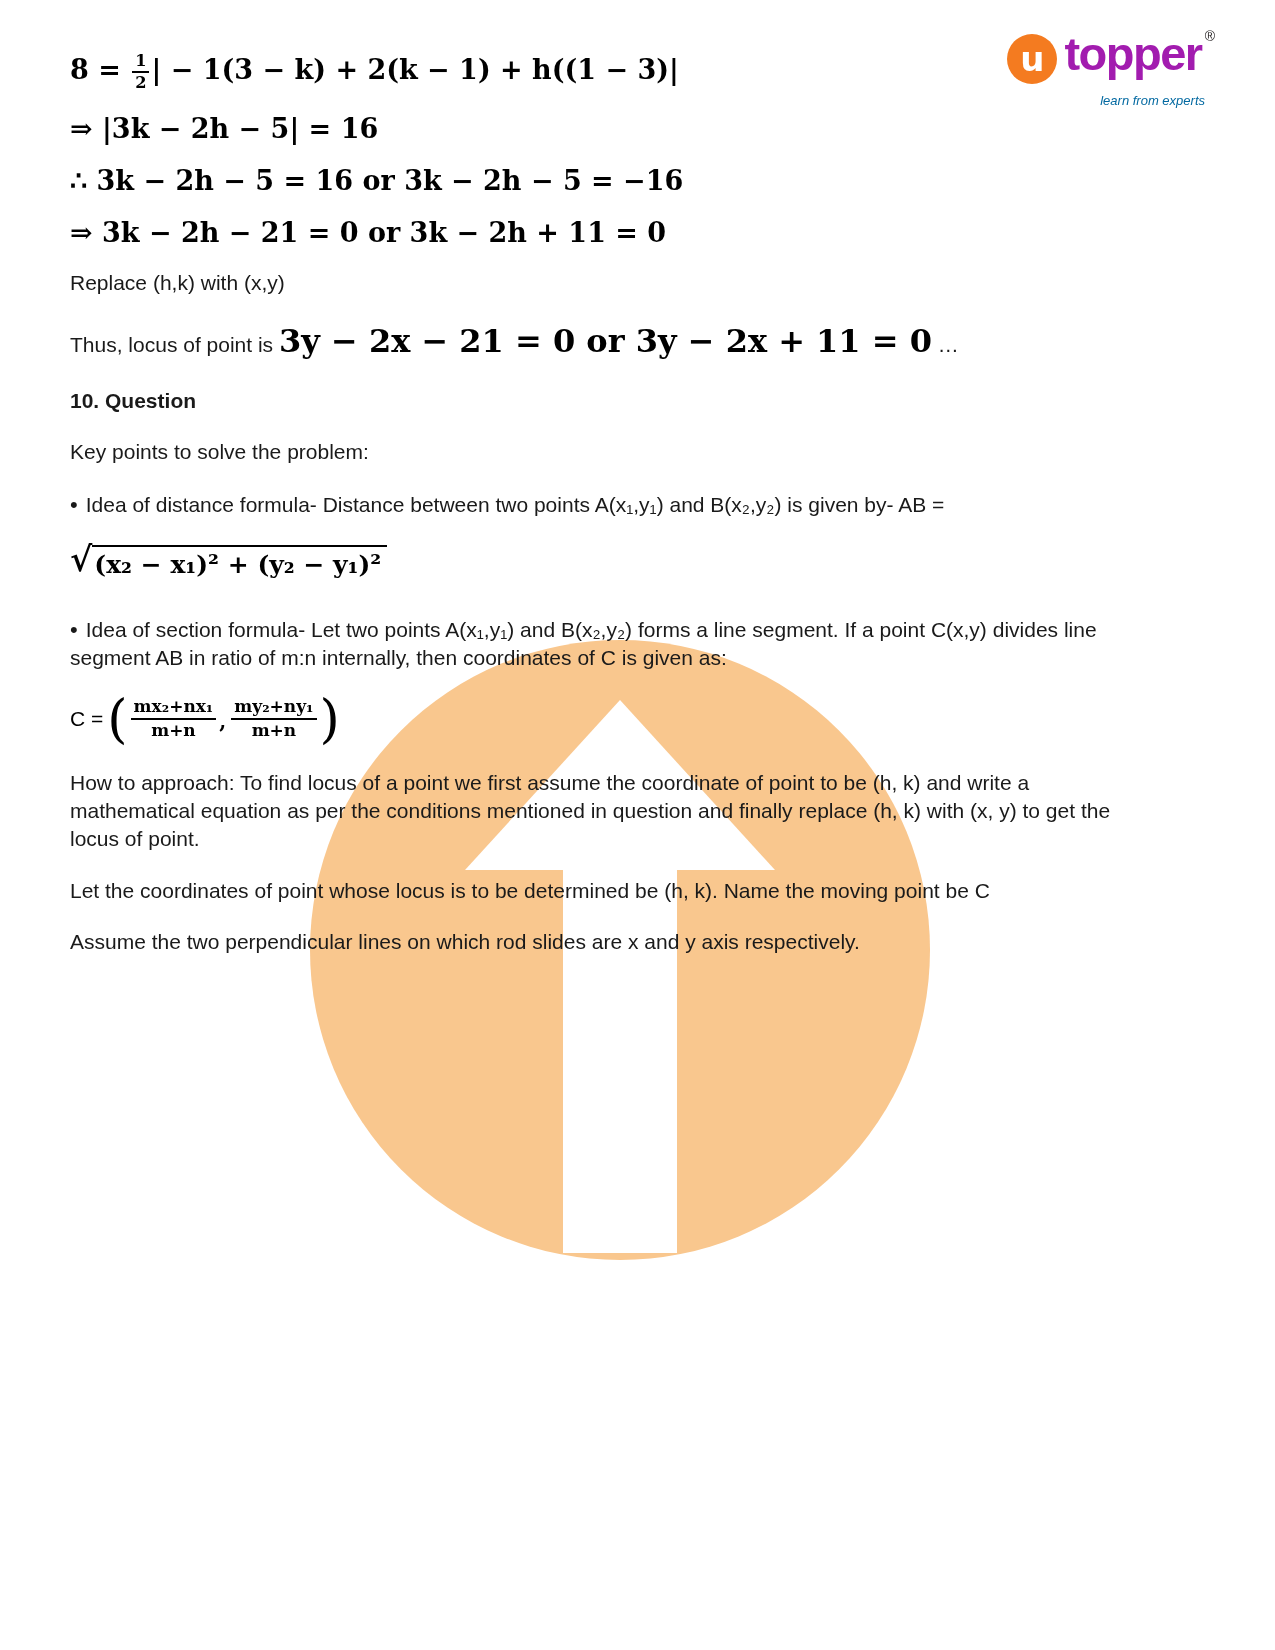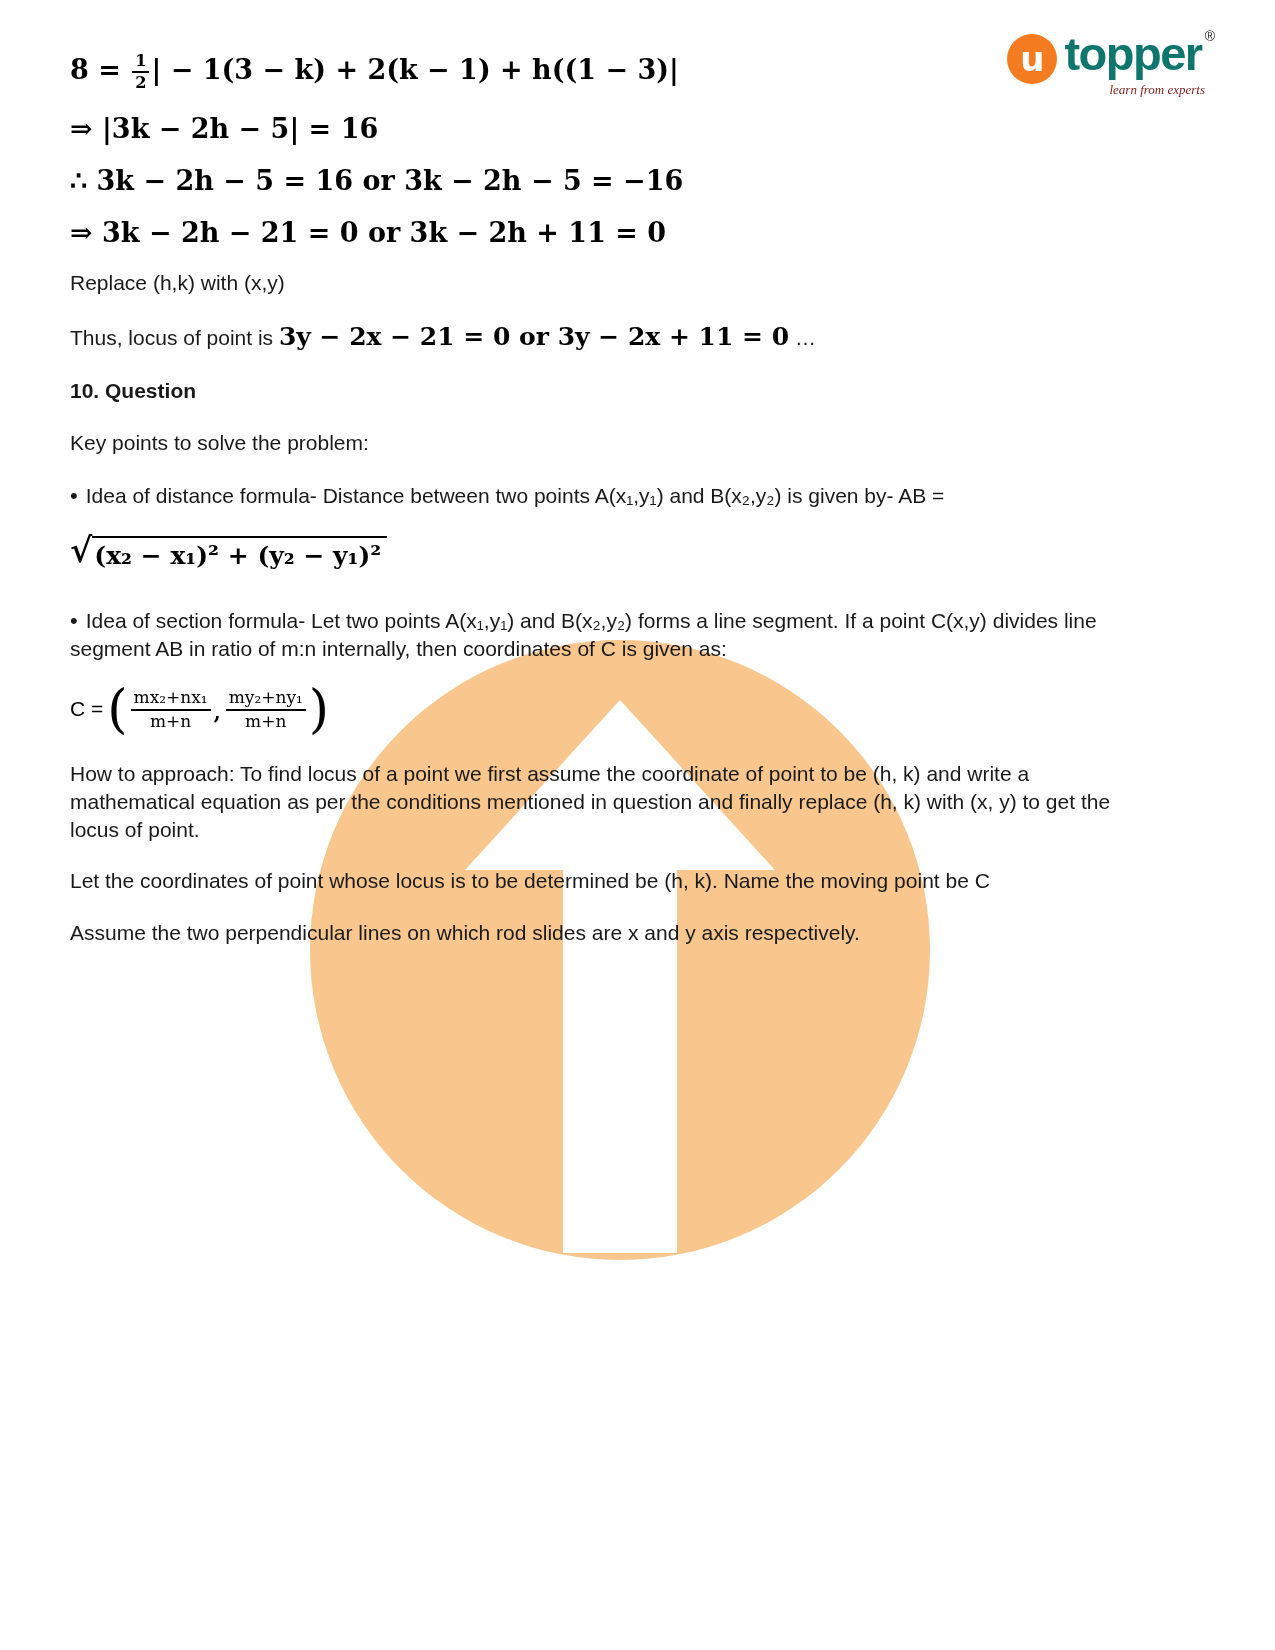--- a/index.html
+++ b/index.html
@@ -18,50 +18,50 @@
     border-bottom:170px solid #ffffff; }
   .wm-shaft { position:absolute; left:563px; top:865px; width:114px; height:388px; background:#ffffff; }
 
   
   .brand { position:absolute; top:30px; right:60px; z-index:2; display:flex; align-items:flex-start; }
   .brand-icon { width:50px; height:50px; border-radius:50%; background:#F47B20; color:#ffffff;
     display:flex; align-items:center; justify-content:center; font-weight:bold; font-size:34px;
     font-family:"DejaVu Sans", sans-serif; margin-right:7px; margin-top:4px; }
   .brand-text { display:flex; flex-direction:column; }
   .brand-row { display:flex; align-items:flex-start; }
-  .brand-name { font-size:47px; font-weight:bold; color:#0f766e; letter-spacing:-1.5px; line-height:1.0; }
+  .brand-name { font-size:47px; font-weight:bold; color:#a21caf; letter-spacing:-1.5px; line-height:1.0; }
   .brand-reg { font-size:14px; color:#231f20; margin-left:3px; margin-top:-2px; }
-  .brand-tagline { align-self:flex-end; font-family:Liberation Serif, serif; font-style:italic;
-    color:#7f1d1d; font-size:13px; margin-top:5px; margin-right:10px; }
+  .brand-tagline { align-self:flex-end; font-family:Liberation Sans, sans-serif; font-style:italic;
+    color:#0369a1; font-size:13px; margin-top:16px; margin-right:10px; }
 
   
   .content { position:relative; z-index:1; padding:52px 70px 0 70px; }
   .para { font-size:21px; line-height:1.32; max-width:1060px; margin:10px 0 24px; color:#1a1a1a; }
   .bold { font-weight:bold; }
 
   .math-line { font-family:"DejaVu Serif", serif; font-weight:bold; color:#000000;
     font-size:27px; line-height:1.15; margin:0 0 21px; }
 
   .frac { display:inline-flex; flex-direction:column; text-align:center;
     font-size:0.6em; line-height:1.1; vertical-align:middle; margin:0 2px; }
   .frac .num { border-bottom:2px solid #000; padding:0 3px 1px; }
   .frac .den { padding-top:1px; }
 
-  .inline-math { font-family:"DejaVu Serif", serif; font-weight:bold; color:#000; font-size:25px; }
+  .inline-math { font-family:"DejaVu Serif", serif; font-weight:bold; color:#000; font-size:32px; }
 
   .sqrt-line { display:inline-flex; align-items:flex-start; font-family:"DejaVu Serif", serif;
     font-weight:bold; color:#000; font-size:25px; margin:2px 0 26px; }
   .radical { font-size:34px; line-height:0.9; transform:translateY(-1px); }
   .radicand { border-top:2.5px solid #000; padding:3px 6px 0 2px; }
 
   .c-formula { display:flex; align-items:center; margin:4px 0 28px; color:#000; }
   .c-prefix { font-size:21px; margin-right:4px; }
   .paren { font-family:"DejaVu Serif", serif; font-size:52px; font-weight:normal; line-height:0.85; }
   .c-frac { display:inline-flex; flex-direction:column; text-align:center;
-    font-family:"DejaVu Serif", serif; font-weight:normal; font-size:17px; line-height:1.25; margin:0 3px; }
+    font-family:"DejaVu Serif", serif; font-weight:bold; font-size:17px; line-height:1.25; margin:0 3px; }
   .c-frac .num { border-bottom:2px solid #000; padding:0 3px 1px; }
   .c-comma { font-family:"DejaVu Serif", serif; font-weight:bold; font-size:20px;
     align-self:flex-end; margin:0 2px 8px 0; }
 
   .bullet-dot { font-size:22px; margin-right:8px; }
 </style>
 </head>
 <body>
 
 <div class="page">

